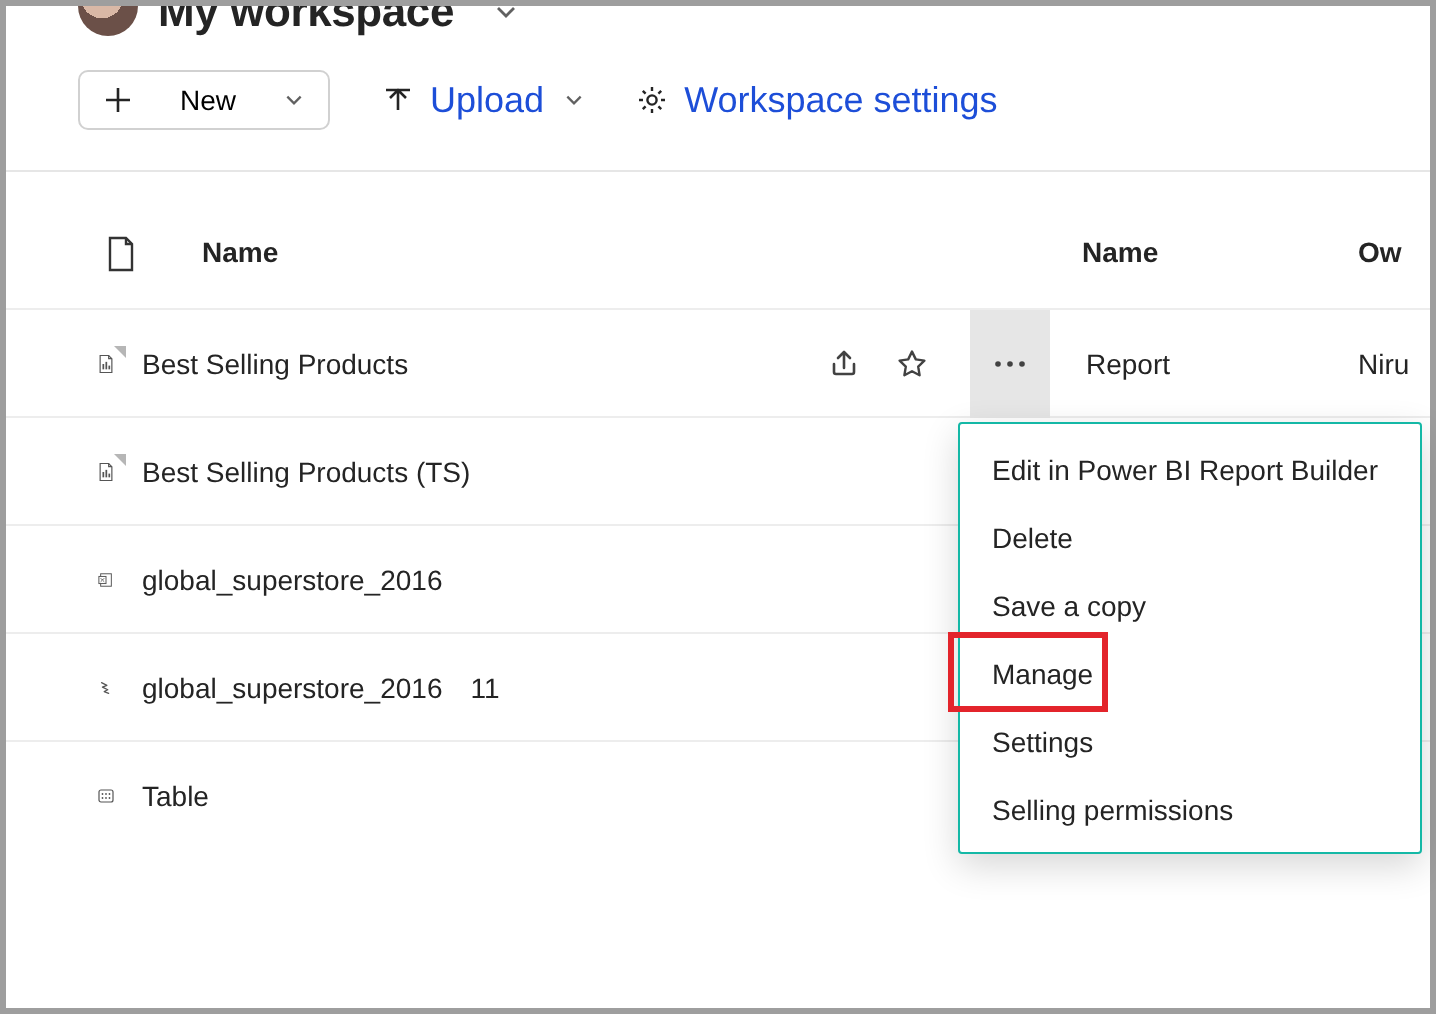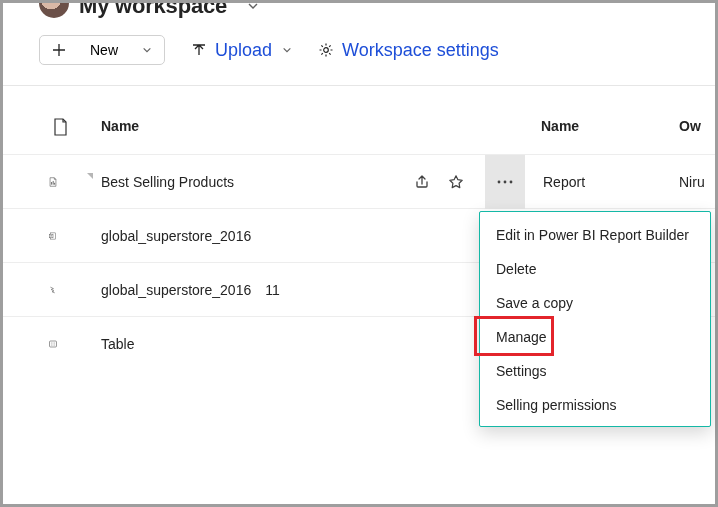--- a/index.html
+++ b/index.html
@@ -62,21 +62,21 @@
   .row {
     display: flex; align-items: center;
     border-top: 1px solid #ededed;
     height: 54px;
   }
   .icon-cell {
     width: 54px; display:flex; justify-content:flex-end; padding-right:0;
     padding-left: 46px;
     color: #605e5c;
   }
-  .name-cell { flex:1; padding-left: 30px; display:flex; align-items:center; gap:2px;text-align:right;}
+  .name-cell { flex:1; display:flex; align-items:center; gap:2px;text-align:right;}
   .corner-ind {
     width:0; height:0;
     border-left: 6px solid transparent;
     border-top: 6px solid #7a7a7a;
     margin-right: 6px; margin-top:-12px;
     opacity:.55;
     visibility: hidden;
   }
   .corner-ind.show { visibility: visible; }
   .num-suffix { margin-left: 12px; color:#242424; }
@@ -215,20 +215,38 @@
               <circle cx="8" cy="2" r="1.4" fill="#424242"></circle>
               <circle cx="14" cy="2" r="1.4" fill="#424242"></circle>
             </svg>
           </span>
         </div>
         <div class="type-cell">Report</div>
         <div class="owner-cell">Niru</div>
       </div>
       <div class="row">
         <div class="icon-cell">
+          <svg width="15" height="18" viewBox="0 0 15 18">
+            <path d="M2 1h8l3 3v13H2z" fill="none" stroke="#555" stroke-width="1.1"></path>
+            <path d="M10 1v3h3" fill="none" stroke="#555" stroke-width="1.1"></path>
+            <rect x="4.2" y="9" width="1.6" height="5" fill="#555"></rect>
+            <rect x="7" y="7" width="1.6" height="7" fill="#555"></rect>
+            <rect x="9.8" y="10.5" width="1.6" height="3.5" fill="#555"></rect>
+          </svg>
+        </div>
+        <div class="name-cell">
+          <span class="corner-ind show"></span>
+          <span>Best Selling Products (TS)</span>
+        </div>
+        <div class="actions-cell"></div>
+        <div class="type-cell"></div>
+        <div class="owner-cell"></div>
+      </div>
+      <div class="row">
+        <div class="icon-cell">
           <svg width="18" height="18" viewBox="0 0 18 18">
             <rect x="3" y="2" width="12" height="14" fill="none" stroke="#555" stroke-width="1.1"></rect>
             <rect x="1" y="5" width="8" height="8" fill="#fff" stroke="#555" stroke-width="1.1"></rect>
             <path d="M3 7l2 2-2 2M7 7l-2 2 2 2" fill="none" stroke="#555" stroke-width="1"></path>
           </svg>
         </div>
         <div class="name-cell">
           <span class="corner-ind"></span>
           <span>global_superstore_2016</span>
         </div>

